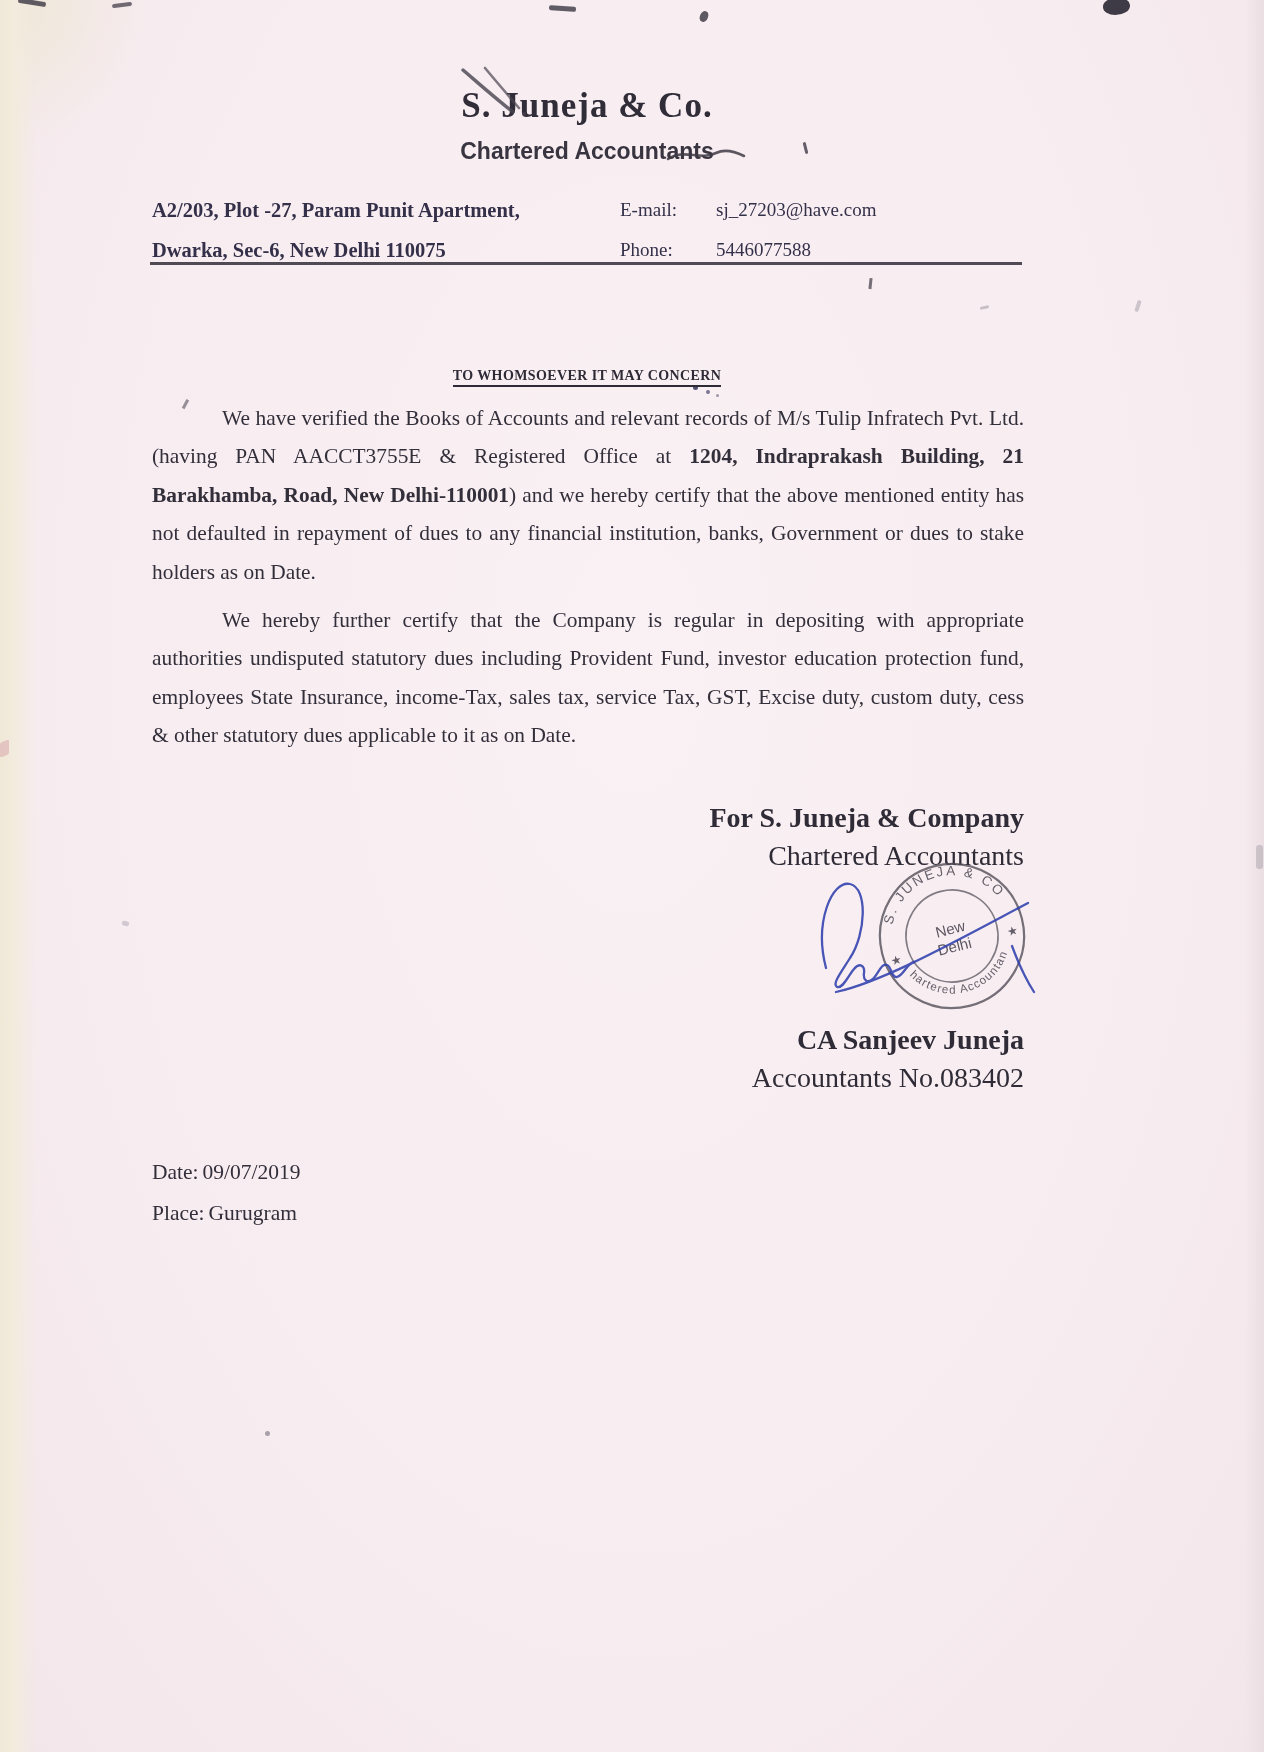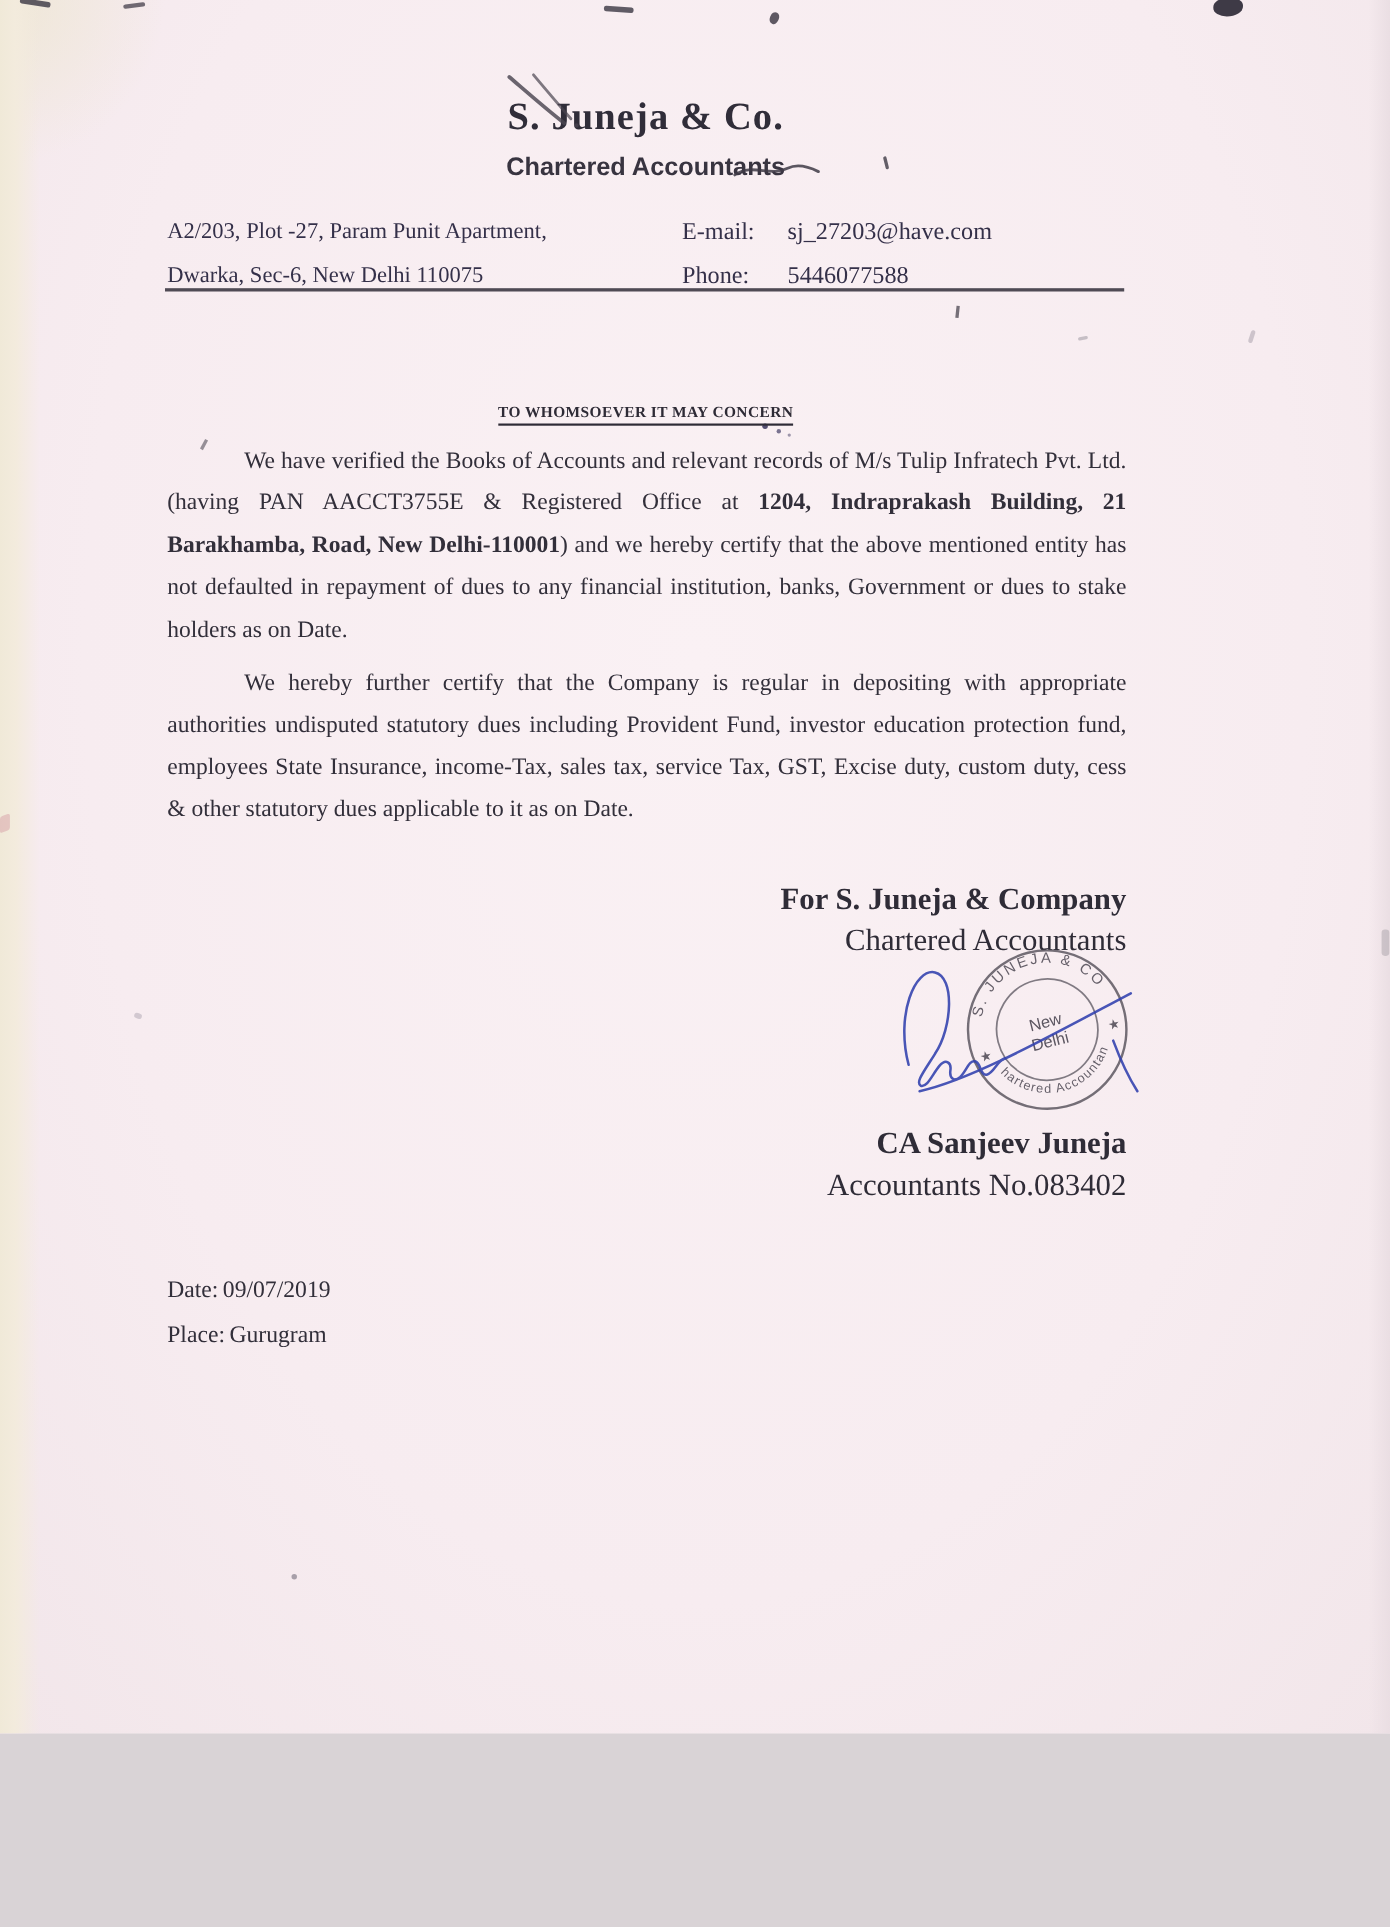--- a/index.html
+++ b/index.html
@@ -1,18 +1,18 @@
 <!DOCTYPE html>
 <html><head>
 <meta charset="utf-8">
 <style>
   html,body{margin:0;padding:0;background:#d9d3d6;}
   .page{
     position:relative;
-    width:1264px;height:1576px;
+    width:1264px;height:1752px;
     margin:0 auto;
     overflow:hidden;
     font-family:"Liberation Serif", serif;
     color:#322f3a;
     background:
       linear-gradient(90deg, #f0e9d8 0px, #f3ebdd 14px, rgba(248,238,241,0) 36px),
       radial-gradient(circle at 0px 0px, rgba(238,231,211,0.9) 0px, rgba(238,231,211,0) 150px),
       linear-gradient(270deg, rgba(233,221,226,0.9) 0px, rgba(248,238,241,0) 20px),
       radial-gradient(ellipse at 50% 38%, #faf1f4 0%, #f7ecf0 62%, #f2e6ea 100%);
     background-color:#f8eef1;
@@ -21,22 +21,22 @@
     position:absolute;top:86px;left:152px;width:870px;
     text-align:center;font-size:35px;font-weight:600;letter-spacing:1px;
     color:#302d39;
   }
   .firm-subtitle{
     position:absolute;top:138px;left:152px;width:870px;
     text-align:center;font-family:"Liberation Sans",sans-serif;
     font-size:23px;font-weight:700;color:#383440;
   }
   .contact-row{position:absolute;top:190px;left:152px;width:872px;}
-  .addr{position:absolute;left:0;top:0;font-size:20.5px;line-height:40px;color:#343049;}
-  .contact{position:absolute;left:468px;top:0;font-size:22px;line-height:40px;color:#343049;}
+  .addr{position:absolute;left:0;top:0;font-size:20.5px;line-height:40px;color:#343049;font-weight:bold;}
+  .contact{position:absolute;left:468px;top:0;font-size:19px;line-height:40px;color:#343049;}
   .contact .row{display:flex;}
   .contact .lbl{width:82px;}
   .contact .val{margin-left:14px;}
   .rule{position:absolute;top:262px;left:150px;width:872px;height:3px;background:#403c47;opacity:.92;}
   
   .letter-title{
     position:absolute;top:368px;left:152px;width:870px;text-align:center;
     font-size:14px;font-weight:700;letter-spacing:.4px;color:#2e2b36;
   }
   .letter-title span{border-bottom:2.5px solid #2e2b36;padding-bottom:2px;}

